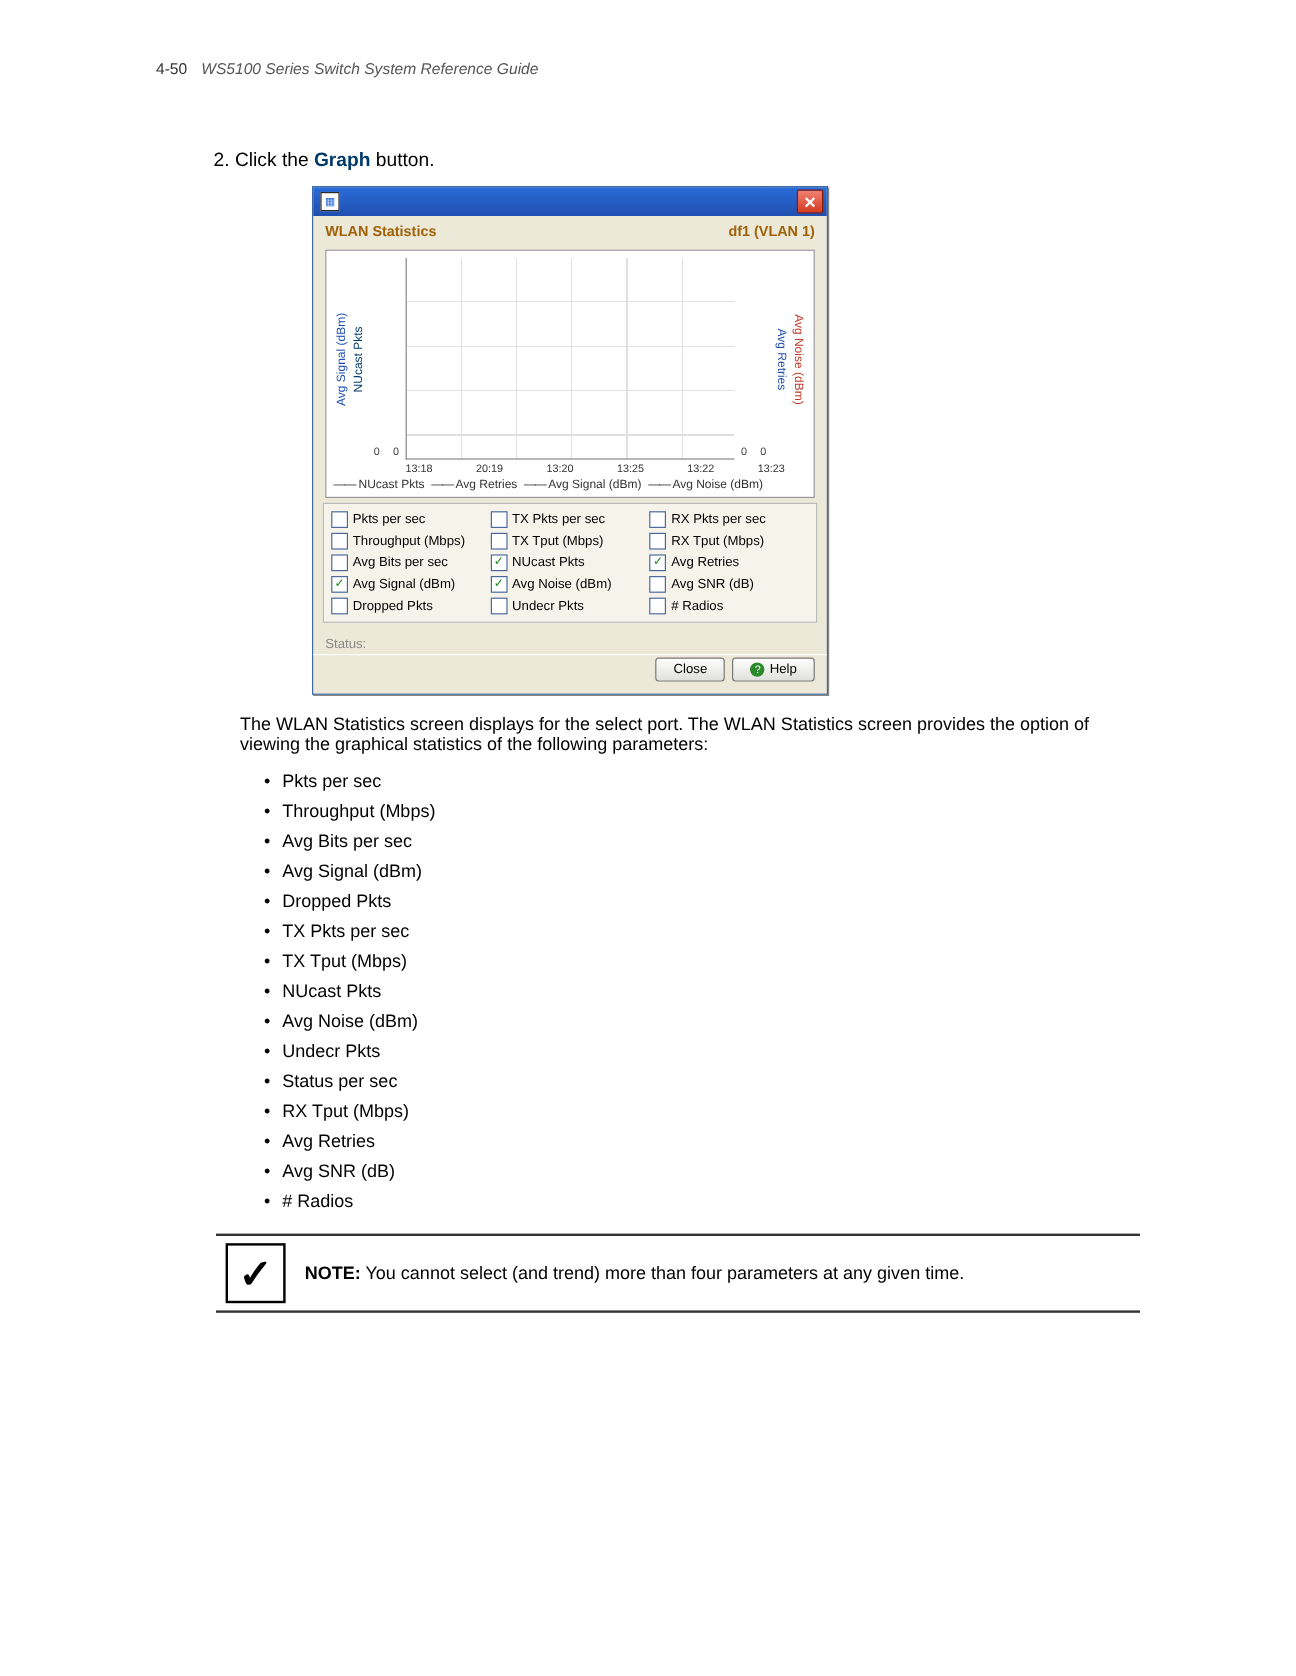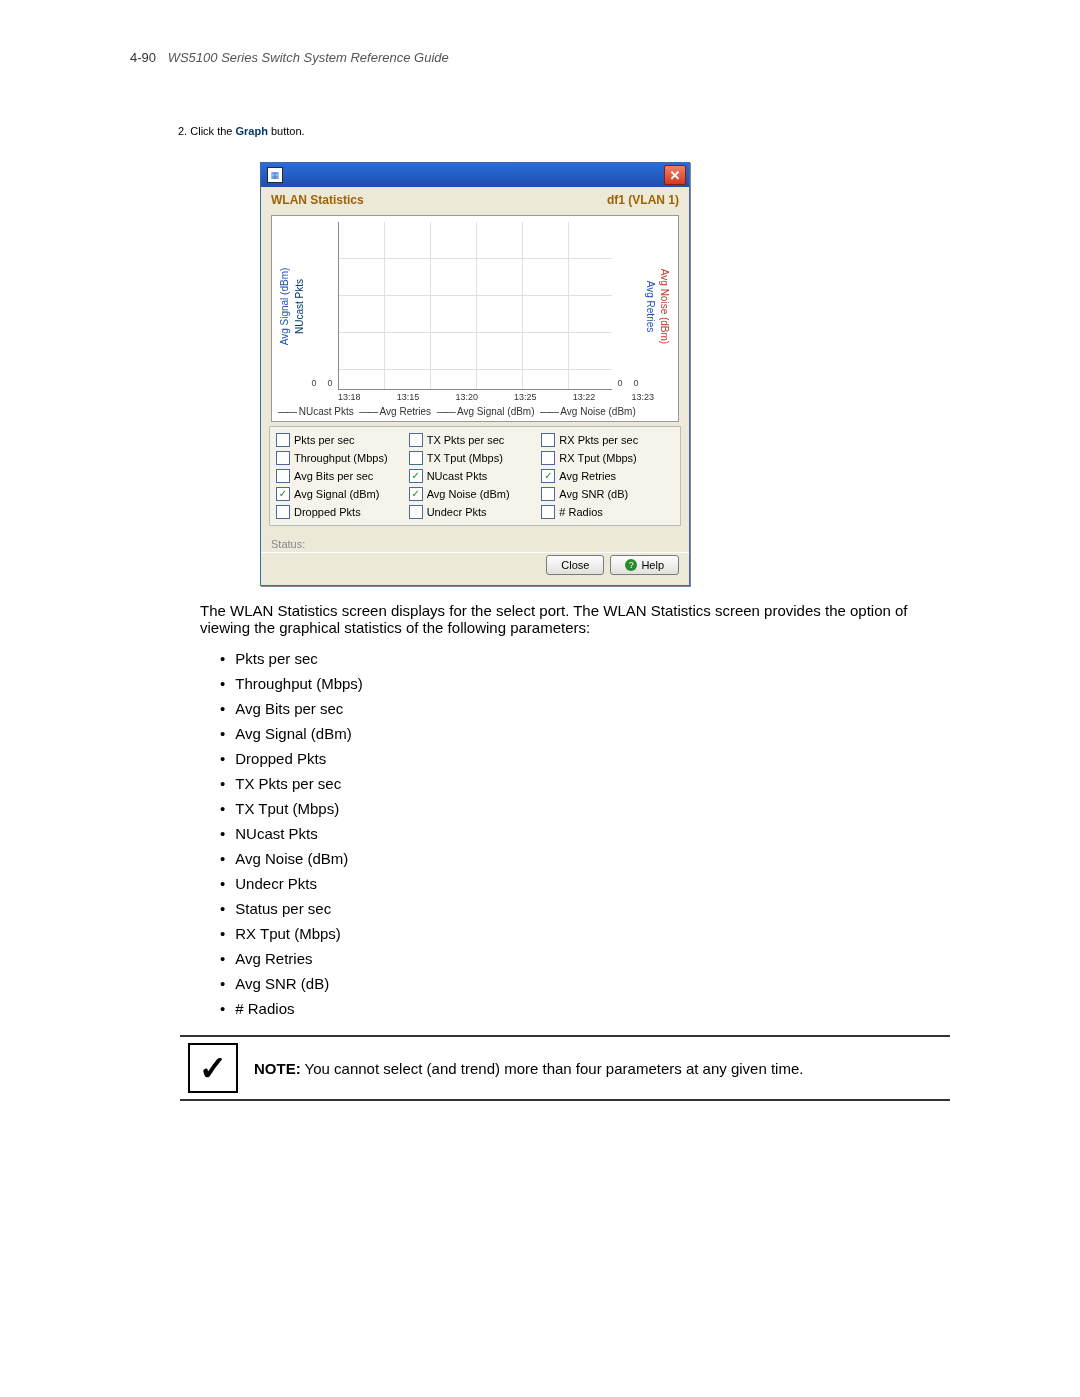--- a/index.html
+++ b/index.html
@@ -18,23 +18,23 @@
     color: #555;
     font-style: italic;
     margin-bottom: 60px;
   }
   .header-line .pagenum {
     font-style: normal;
     color: #333;
     margin-right: 8px;
   }
   .step-line {
-    font-size: 11px;
+    font-size: 16px;
     margin-left: 48px;
-    margin-bottom: 25px;
+    margin-bottom: 12px;
   }
   .step-line .bold {
     font-weight: bold;
     color: #003a6a;
   }
   .dialog-wrap {
     margin: 8px 0 16px 130px;
   }
   .dialog {
     width: 428px;
@@ -206,21 +206,21 @@
   }
   .note-text { font-size:15px; }
   .note-text .nb { font-weight:bold; }
 </style>
 </head>
 <body>
 
 <div class="page">
 
   <div class="header-line">
-    <span class="pagenum">4-90</span>
+    <span class="pagenum">4-50</span>
     <span>WS5100 Series Switch System Reference Guide</span>
   </div>
 
   <div class="step-line">
     <span>2.</span>
     <span>Click the </span><span class="bold">Graph</span><span> button.</span>
   </div>
 
   <div class="dialog-wrap">
     <div class="dialog">
@@ -256,21 +256,21 @@
             </div>
           <div class="ylabel blue right">
               <span class="rot">Avg Retries</span>
             </div>
           <div class="ylabel red right">
               <span class="rot">Avg Noise (dBm)</span>
             </div>
         </div>
         <div class="xticks">
           <span>13:18</span>
-          <span>13:15</span>
+          <span>20:19</span>
           <span>13:20</span>
           <span>13:25</span>
           <span>13:22</span>
           <span>13:23</span>
         </div>
         <div class="legend-row">
           <span class="seg"><span class="dash">——</span> <span>NUcast Pkts</span></span>
           &nbsp;<span class="seg"><span class="dash">——</span> <span>Avg Retries</span></span>
           &nbsp;<span class="seg"><span class="dash">——</span> <span>Avg Signal (dBm)</span></span>
           &nbsp;<span class="seg"><span class="dash">——</span> <span>Avg Noise (dBm)</span></span>

